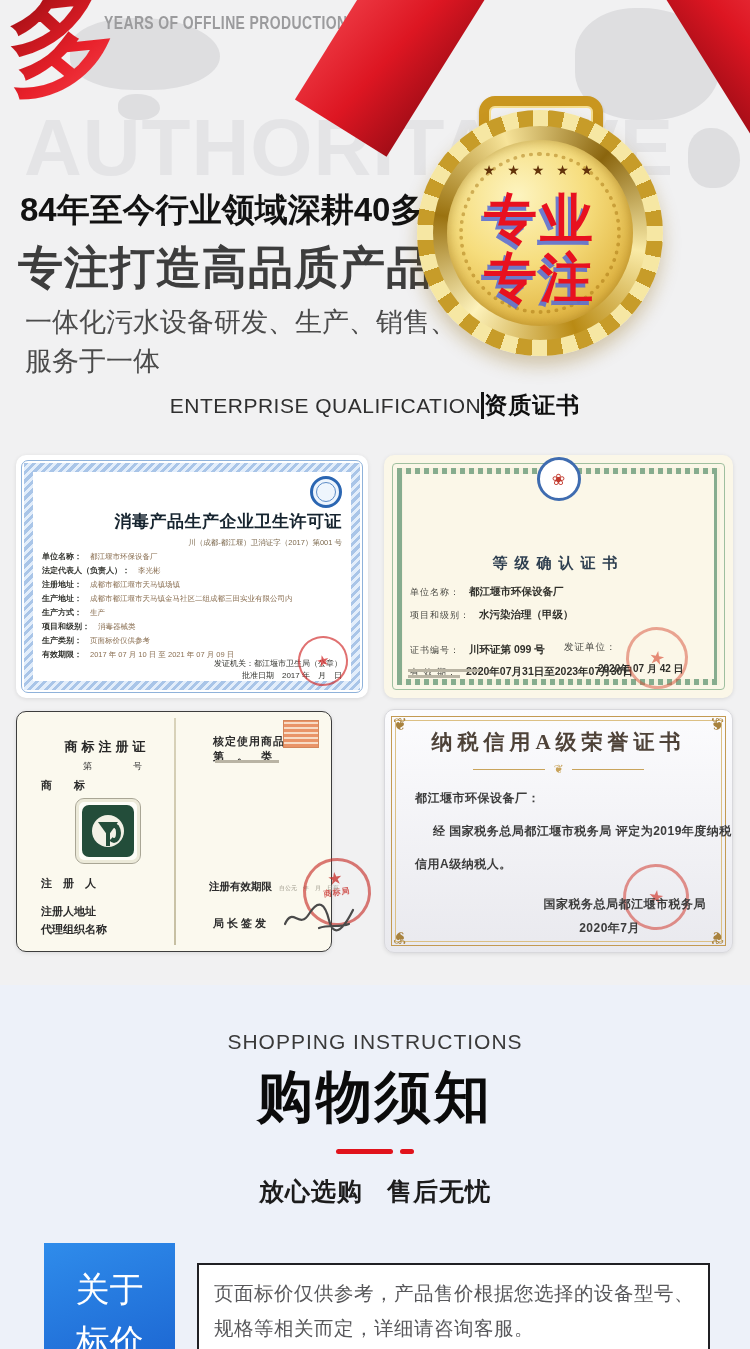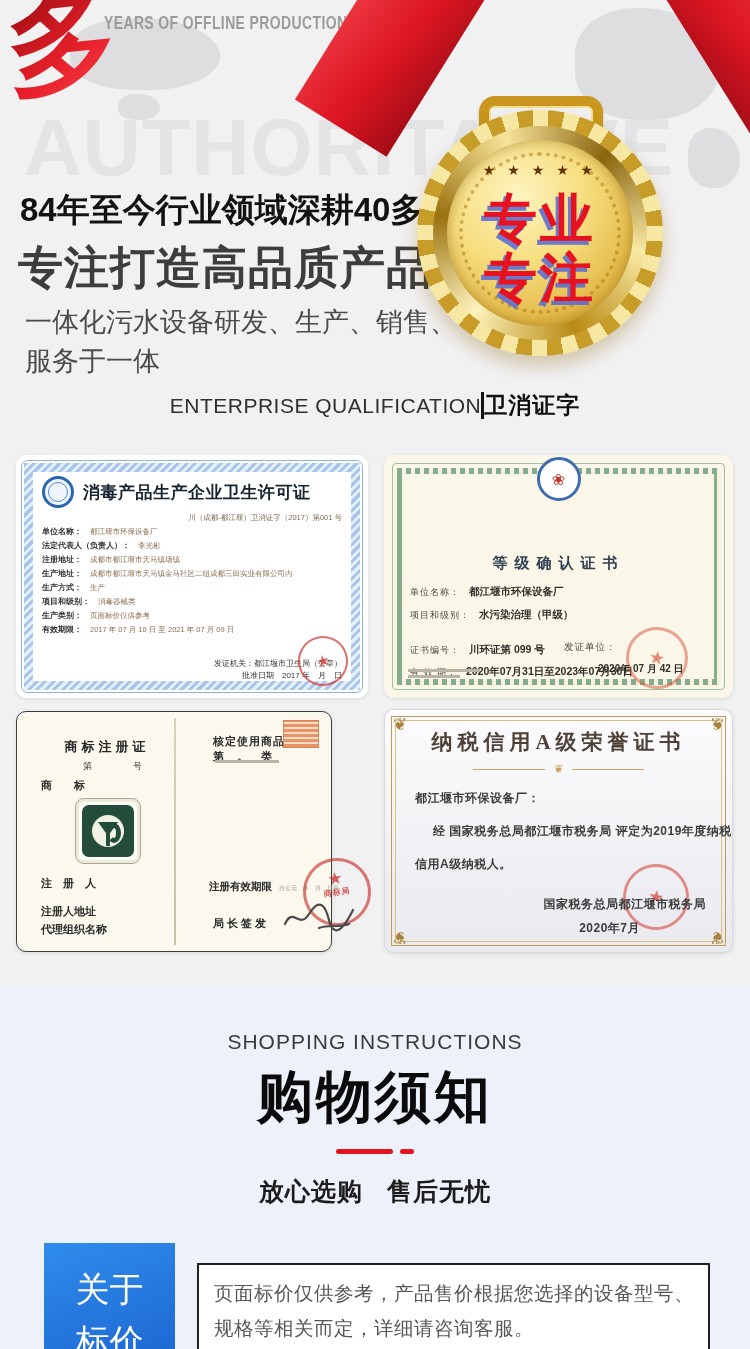--- a/index.html
+++ b/index.html
@@ -59,21 +59,21 @@
   #cert1{left:16px;top:455px;width:352px;height:243px;}
   #cert2{left:384px;top:455px;width:349px;height:243px;background:#fbf7e8;}
   #cert3{left:16px;top:711px;width:316px;height:241px;background:#fbf9ee;border:1px solid #3d3d3d;box-sizing:border-box;}
   #cert4{left:384px;top:709px;width:349px;height:244px;background:linear-gradient(180deg,#fcfcfe,#e9e9ee);border:1px solid #d8d8dc;box-sizing:border-box;}
 
   
   .c1-line{position:absolute;inset:5px;border:1px solid #8fb2da;border-radius:7px;}
   .c1-band{position:absolute;inset:8px;border:9px solid;border-radius:3px;
            border-image:repeating-linear-gradient(135deg,#a9c5e8 0 3px,#e3eefb 3px 6px) 9;}
   .c1-body{position:absolute;left:26px;right:26px;top:21px;bottom:16px;font-size:8px;}
-  .c1-head{display:flex;align-items:center;gap:9px;}
+  .c1-head{display:flex;align-items:flex-end;gap:2px;flex-direction:column;}
   .c1-emblem{width:32px;height:32px;border-radius:50%;border:3px solid #2b66b2;background:#eef5fd;
              box-sizing:border-box;position:relative;flex:0 0 auto;}
   .c1-emblem::after{content:"";position:absolute;inset:3px;border:1px solid #5d8cc6;border-radius:50%;}
   .c1-title{font-size:17px;font-weight:800;color:#16242f;letter-spacing:0.5px;white-space:nowrap;}
   .c1-docno{text-align:right;font-size:7.5px;color:#7d6a4f;margin-top:5px;}
   .c1-row{display:flex;gap:8px;margin-top:3px;align-items:baseline;}
   .c1-label{font-size:8px;font-weight:700;color:#33342f;white-space:nowrap;}
   .c1-val{font-size:7.5px;color:#8a6f52;white-space:nowrap;}
   .c1-foot{position:absolute;right:0;bottom:0;text-align:right;font-size:8px;color:#33342f;line-height:12px;}
   .c1-seal{position:absolute;right:-6px;bottom:-4px;width:46px;height:46px;border:2px solid rgba(210,45,45,.75);
@@ -193,21 +193,21 @@
     <div class="medal-ring"></div>
     <div class="medal-face"></div>
     <div class="medal-wreath"></div>
     <div class="medal-stars">★ ★ ★ ★ ★</div>
     <div class="medal-word w1">专业</div>
     <div class="medal-word w2">专注</div>
 
     <div class="q-head">
       <span class="q-en">ENTERPRISE QUALIFICATION</span>
       <span class="q-bar"></span>
-      <span class="q-cn">卫消证字</span>
+      <span class="q-cn">资质证书</span>
     </div>
 
     <div class="card" id="cert1">
       <div class="c1-line"></div>
       <div class="c1-band"></div>
       <div class="c1-body">
         <div class="c1-head">
           <span class="c1-emblem"></span>
           <span class="c1-title">消毒产品生产企业卫生许可证</span>
         </div>

